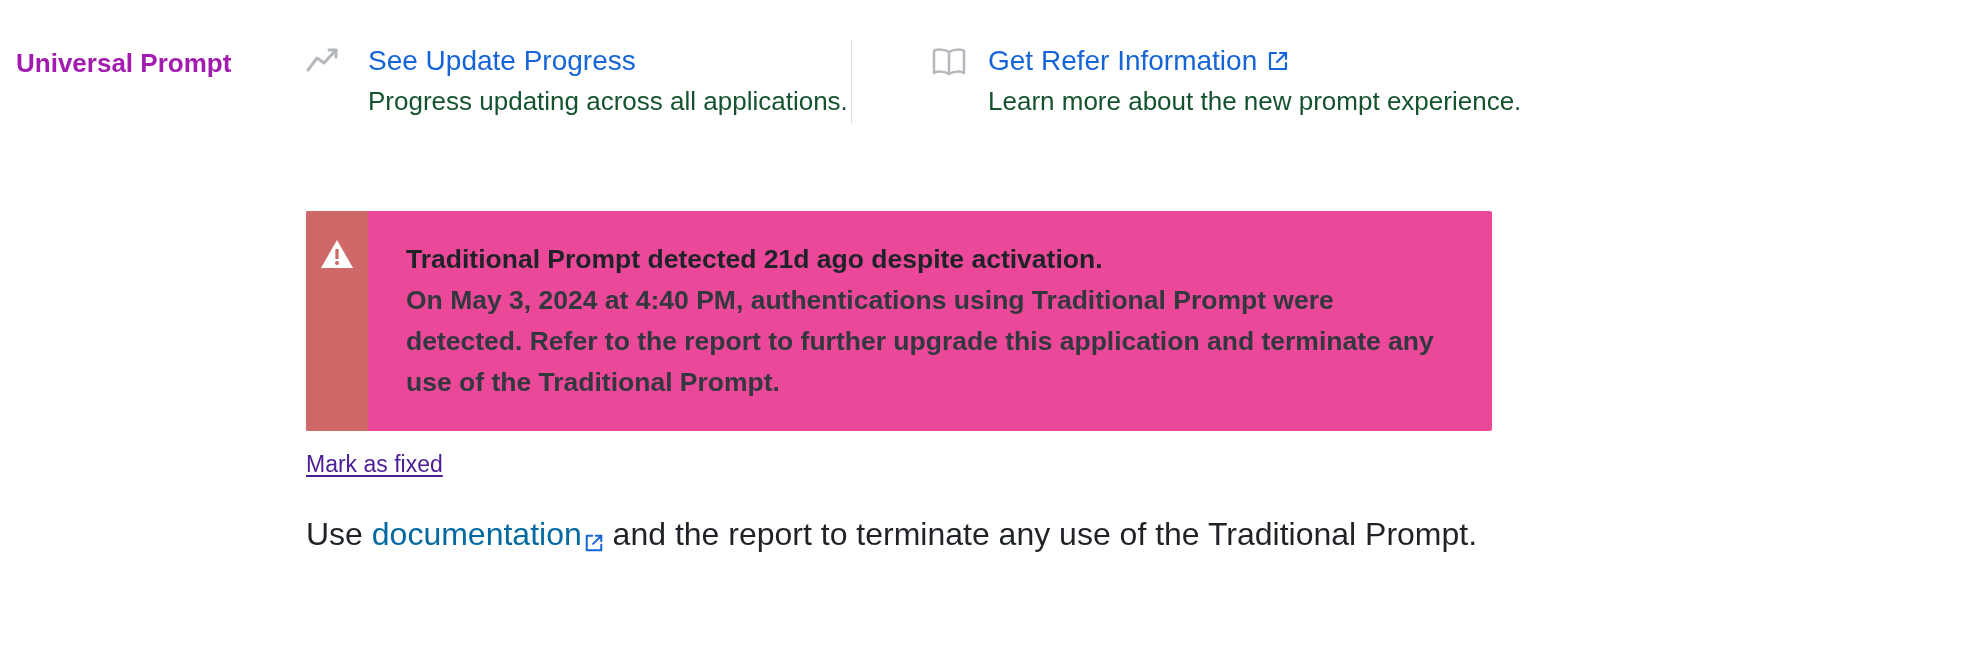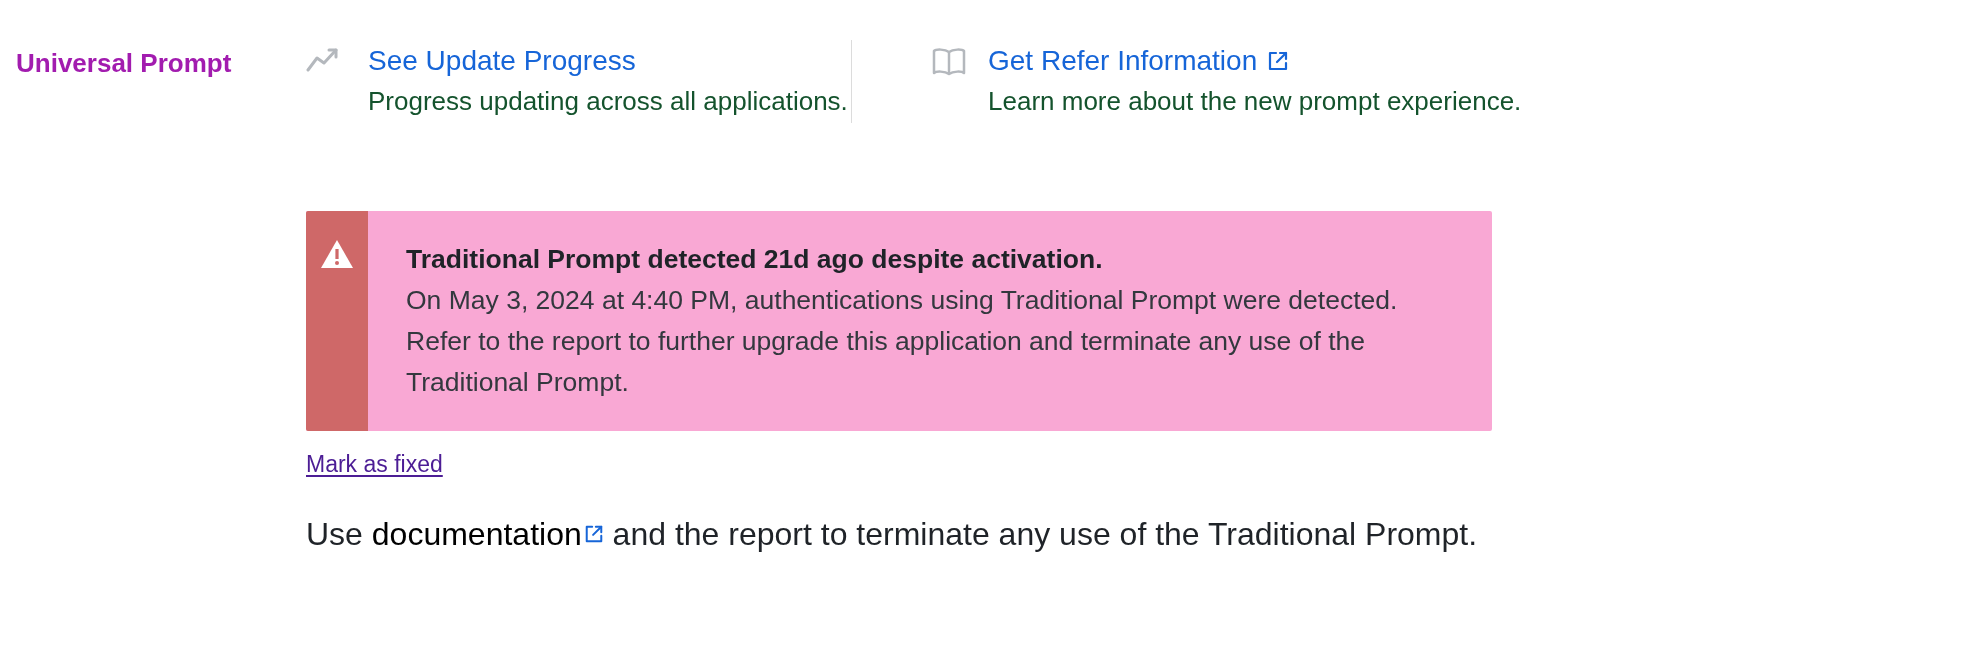--- a/index.html
+++ b/index.html
@@ -54,21 +54,21 @@
       gap: 10px;
     }
     .action-sub {
       color: #14532d;
       font-size: 26px;
       line-height: 1.35;
     }
     .alert-wrap { margin-top: 78px; }
     .alert {
       display: flex;
-      background: #f9a8d4;
+      background: #ec4899;
       border-radius: 2px;
       overflow: hidden;
       width: 1186px;
     }
     .alert-bar {
       width: 62px;
       flex: 0 0 62px;
       background: #cf6868;
       display: flex;
       align-items: flex-start;
@@ -81,20 +81,21 @@
     }
     .alert-title {
       font-weight: 700;
       font-size: 26.5px;
       line-height: 1.55;
     }
     .alert-desc {
       font-size: 26.5px;
       line-height: 1.55;
       color: #33383e;
+      font-weight: bold;
     }
     .download-link {
       display: inline-flex;
       align-items: center;
       gap: 10px;
       margin-top: 4px;
       font-size: 26.5px;
       color: #222;
       text-decoration: underline;
       text-underline-offset: 3px;
@@ -108,25 +109,25 @@
       text-decoration: underline;
       text-underline-offset: 3px;
       cursor: pointer;
     }
     .footer-note {
       margin-top: 38px;
       font-size: 32px;
       color: #1f2328;
     }
     .inline-link {
-      color: #000000;
+      color: #0369a1;
       text-decoration: none;
       cursor: pointer;
       display: inline-flex;
-      align-items: center;
+      align-items: flex-end;
       gap: 2px;
     }
     svg { display: block; }
   </style>
 </head>
 <body>
 
 <div class="row">
   <div class="label-col">Universal Prompt</div>
 

